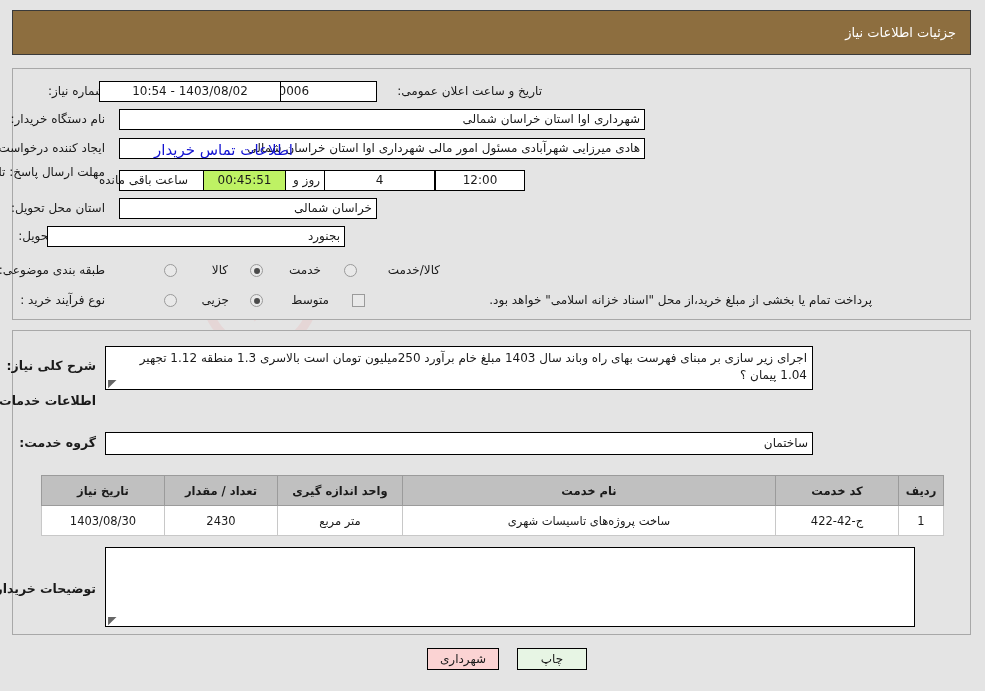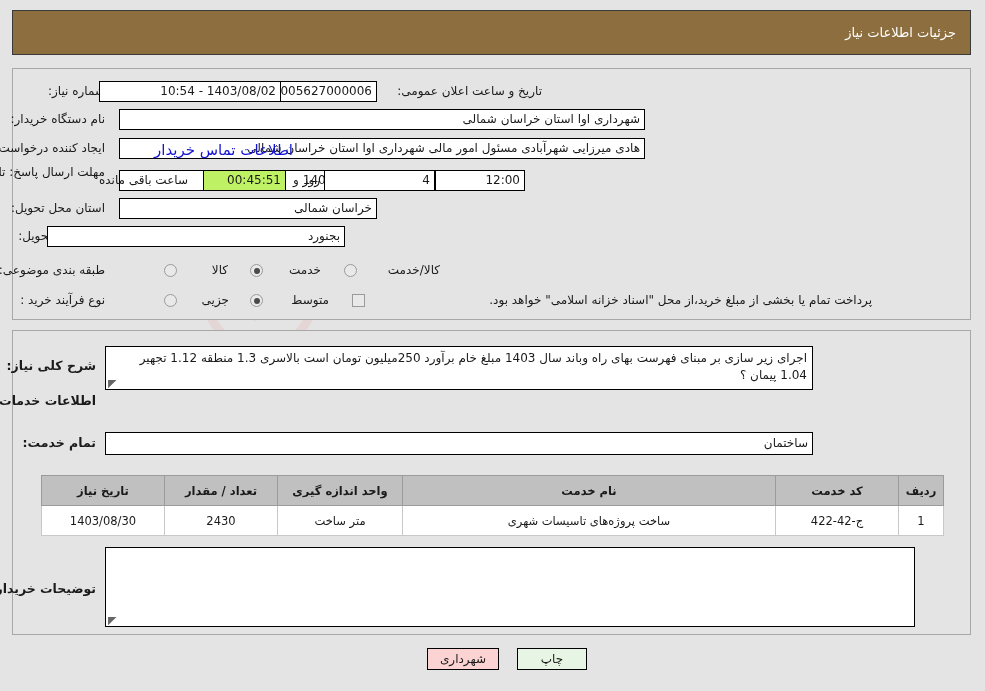--- a/index.html
+++ b/index.html
@@ -92,21 +92,21 @@
     border: 1px solid #000000;
     box-sizing: border-box;
     height: 21px;
     line-height: 19px;
     font-size: 12px;
     padding: 0 4px;
     white-space: nowrap;
     overflow: hidden;
     color: #1a1a1a;
   }
-  .fld.center { }
+  .fld.center { text-align: center; }
   .fld.right  { text-align: right; }
   .fld.cream  { background: #bef264; }
 
   .lnk {
     position: absolute;
     color: #1414d2;
     font-size: 15px;
     white-space: nowrap;
     cursor: pointer;
   }
@@ -290,41 +290,41 @@
 <div class="panel panel-bottom"></div>
 
 <div class="section-heading" style="right:889px; top:358px; z-index:3;">شرح کلی نیاز:</div>
 <div class="ta" style="right:172px; top:346px; width:708px; height:44px; z-index:3;">
   <span>اجرای زیر سازی بر مبنای فهرست بهای راه وباند سال 1403 مبلغ خام برآورد 250میلیون تومان است بالاسری 1.3 منطقه 1.12 تجهیر 1.04 پیمان ؟</span>
   <span class="grip">◥</span>
 </div>
 
 <div class="section-heading" style="right:889px; top:393px; z-index:3;">اطلاعات خدمات مورد نیاز</div>
 
-<div class="section-heading" style="right:889px; top:435px; z-index:3;">تمام خدمت:</div>
+<div class="section-heading" style="right:889px; top:435px; z-index:3;">گروه خدمت:</div>
 <div class="fld right" style="right:172px; top:432px; width:708px; height:23px; line-height:21px; z-index:3;">ساختمان</div>
 
 <div class="tbl-wrap">
   <table class="items">
     <thead>
       <tr>
         <th style="width:42px;">ردیف</th>
         <th style="width:120px;">کد خدمت</th>
         <th>نام خدمت</th>
         <th style="width:122px;">واحد اندازه گیری</th>
         <th style="width:110px;">تعداد / مقدار</th>
         <th style="width:120px;">تاریخ نیاز</th>
       </tr>
     </thead>
     <tbody>
       <tr>
         <td>1</td>
         <td>ج-42-422</td>
         <td>ساخت پروژه‌های تاسیسات شهری</td>
-        <td>متر ساخت</td>
+        <td>متر مربع</td>
         <td>2430</td>
         <td>1403/08/30</td>
       </tr>
     </tbody>
   </table>
 </div>
 
 <div class="section-heading" style="right:889px; top:581px; z-index:3;">توضیحات خریدار:</div>
 <div class="ta" style="right:70px; top:547px; width:810px; height:80px; z-index:3;">
   <span class="grip">◥</span>

